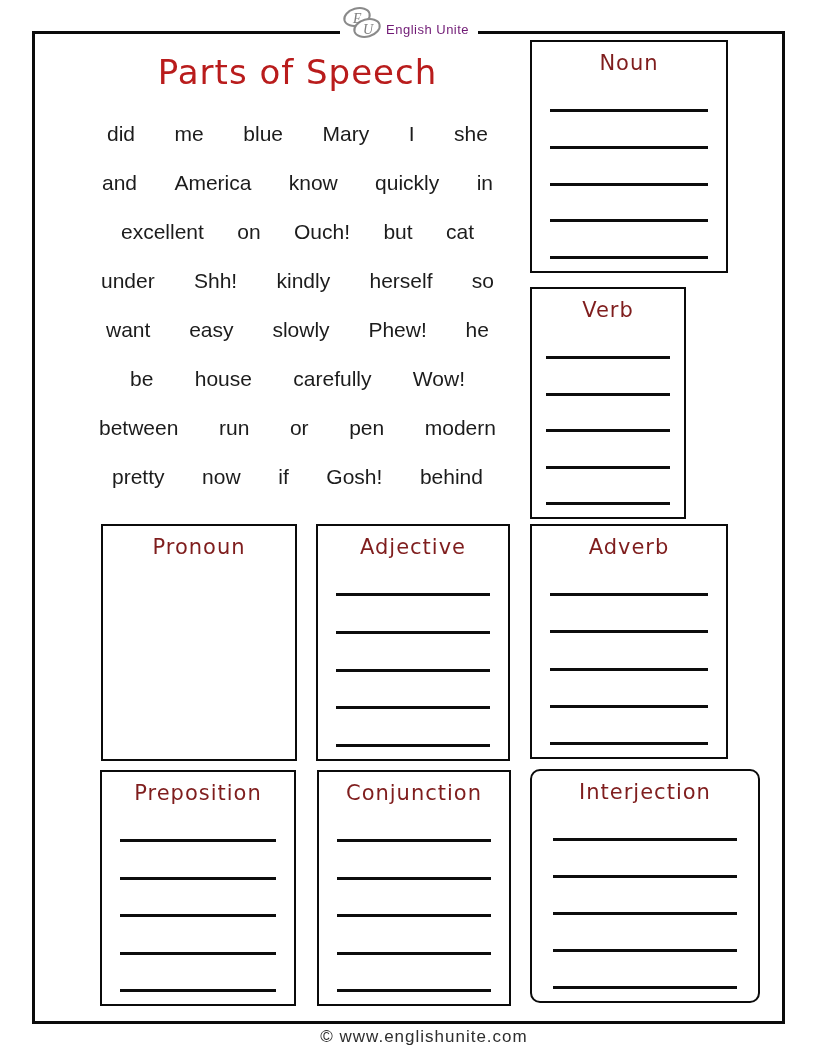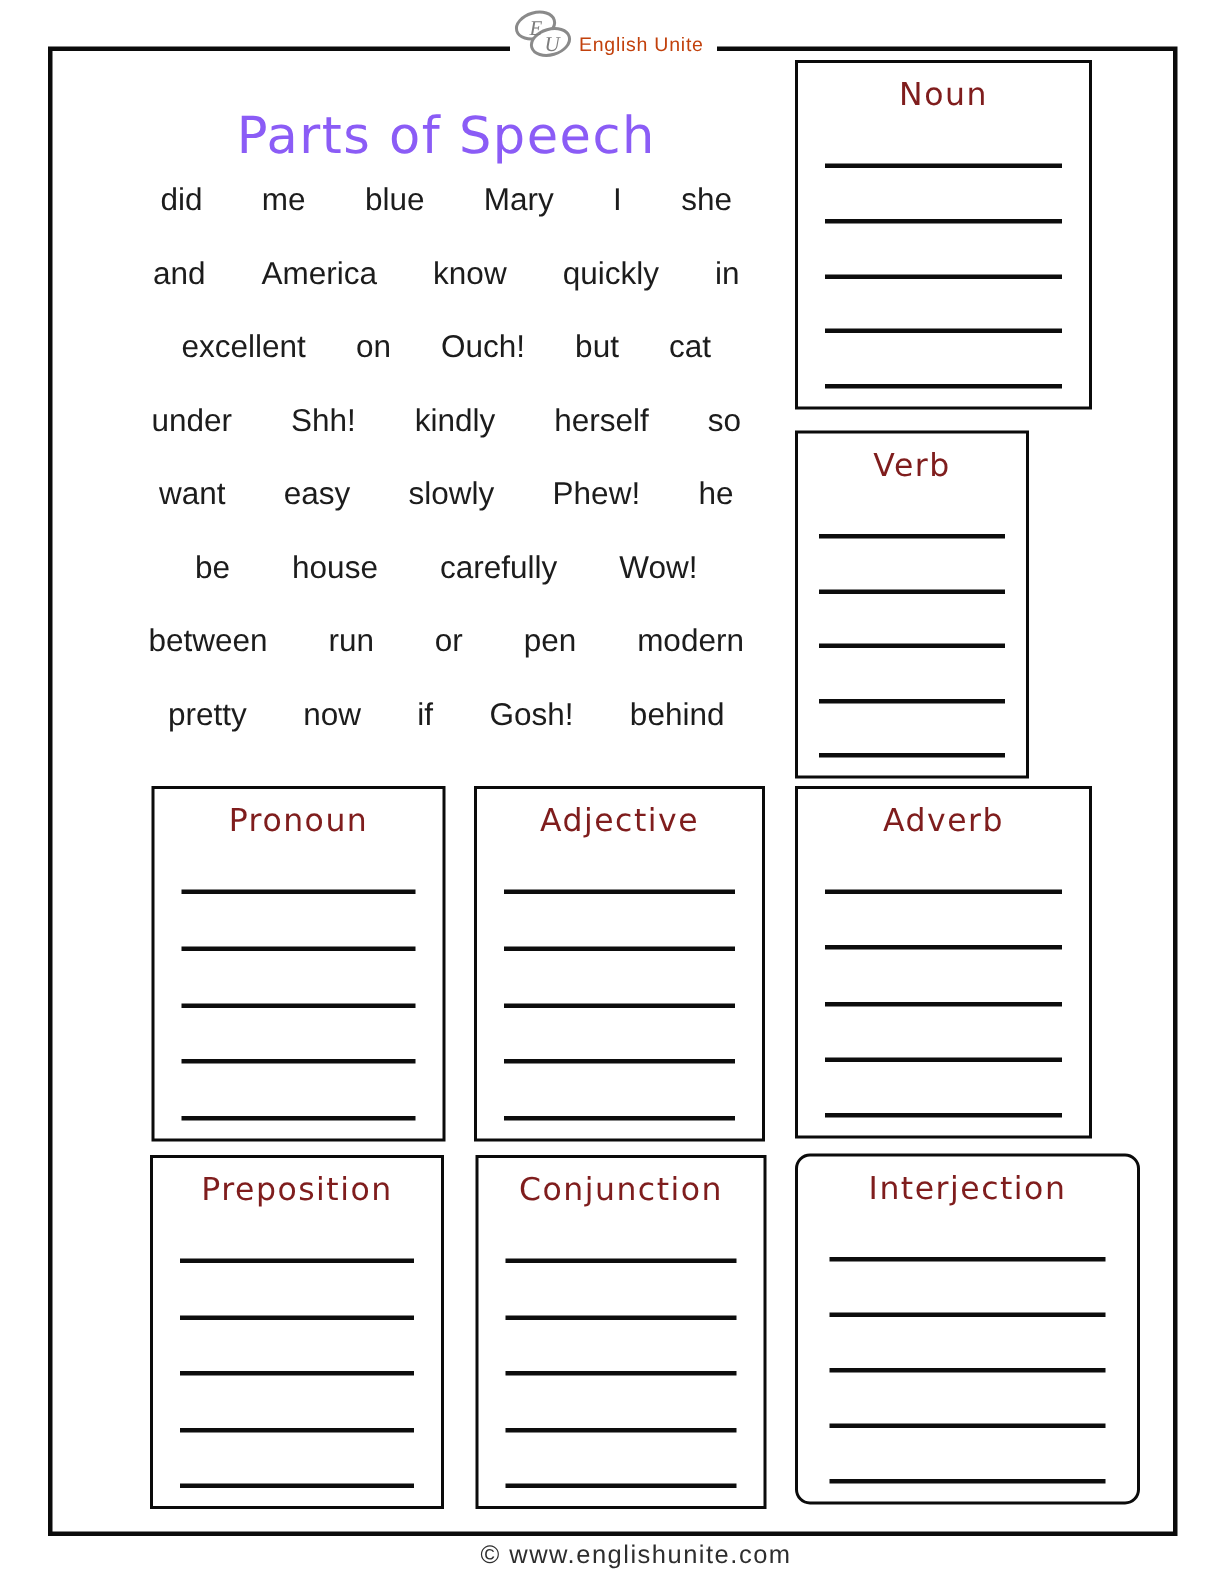--- a/index.html
+++ b/index.html
@@ -38,39 +38,38 @@
     background: #ffffff;
     z-index: 5;
     display: flex;
     align-items: flex-end;
     padding: 0 2px;
     box-sizing: border-box;
   }
   .logo-block svg { display: block; }
   .brand-name {
     font-size: 13px;
-    color: #c2410c;
+    color: #701a75;
     letter-spacing: 0.5px;
     padding-bottom: 7px;
     padding-left: 2px;
     white-space: nowrap;
   }
 
   
   .page-title {
     position: absolute;
     left: 85px;
     top: 52px;
     width: 425px;
     text-align: center;
     font-family: "DejaVu Sans", sans-serif;
     font-size: 34px;
     letter-spacing: 1px;
-    color: #8b5cf6;
-    margin-top: 19px;
+    color: #b91c1c;
   }
 
   
   .word-bank {
     position: absolute;
     left: 85px;
     top: 109px;
     width: 425px;
   }
   .word-row {
@@ -117,21 +116,21 @@
   }
   .write-line {
     height: 0;
     border-bottom: 3px solid #0d0d0d;
     width: 81%;
     margin: 0 auto;
   }
 
   .box-noun         { left: 530px; top: 40px;  width: 198px; height: 233px; }
   .box-verb         { left: 530px; top: 287px; width: 156px; height: 232px; }
-  .box-pronoun      { left: 101px; top: 524px; width: 196px; height: 237px; }
+  .box-pronoun      { left: 101px; top: 524px; width: 196px; height: 237px; align-items: center; }
   .box-adjective    { left: 316px; top: 524px; width: 194px; height: 237px; }
   .box-adverb       { left: 530px; top: 524px; width: 198px; height: 235px; }
   .box-preposition  { left: 100px; top: 770px; width: 196px; height: 236px; }
   .box-conjunction  { left: 317px; top: 770px; width: 194px; height: 236px; }
   .box-interjection { left: 530px; top: 769px; width: 230px; height: 234px; border-radius: 10px; }
 
   
   .footer {
     position: absolute;
     left: 0;

